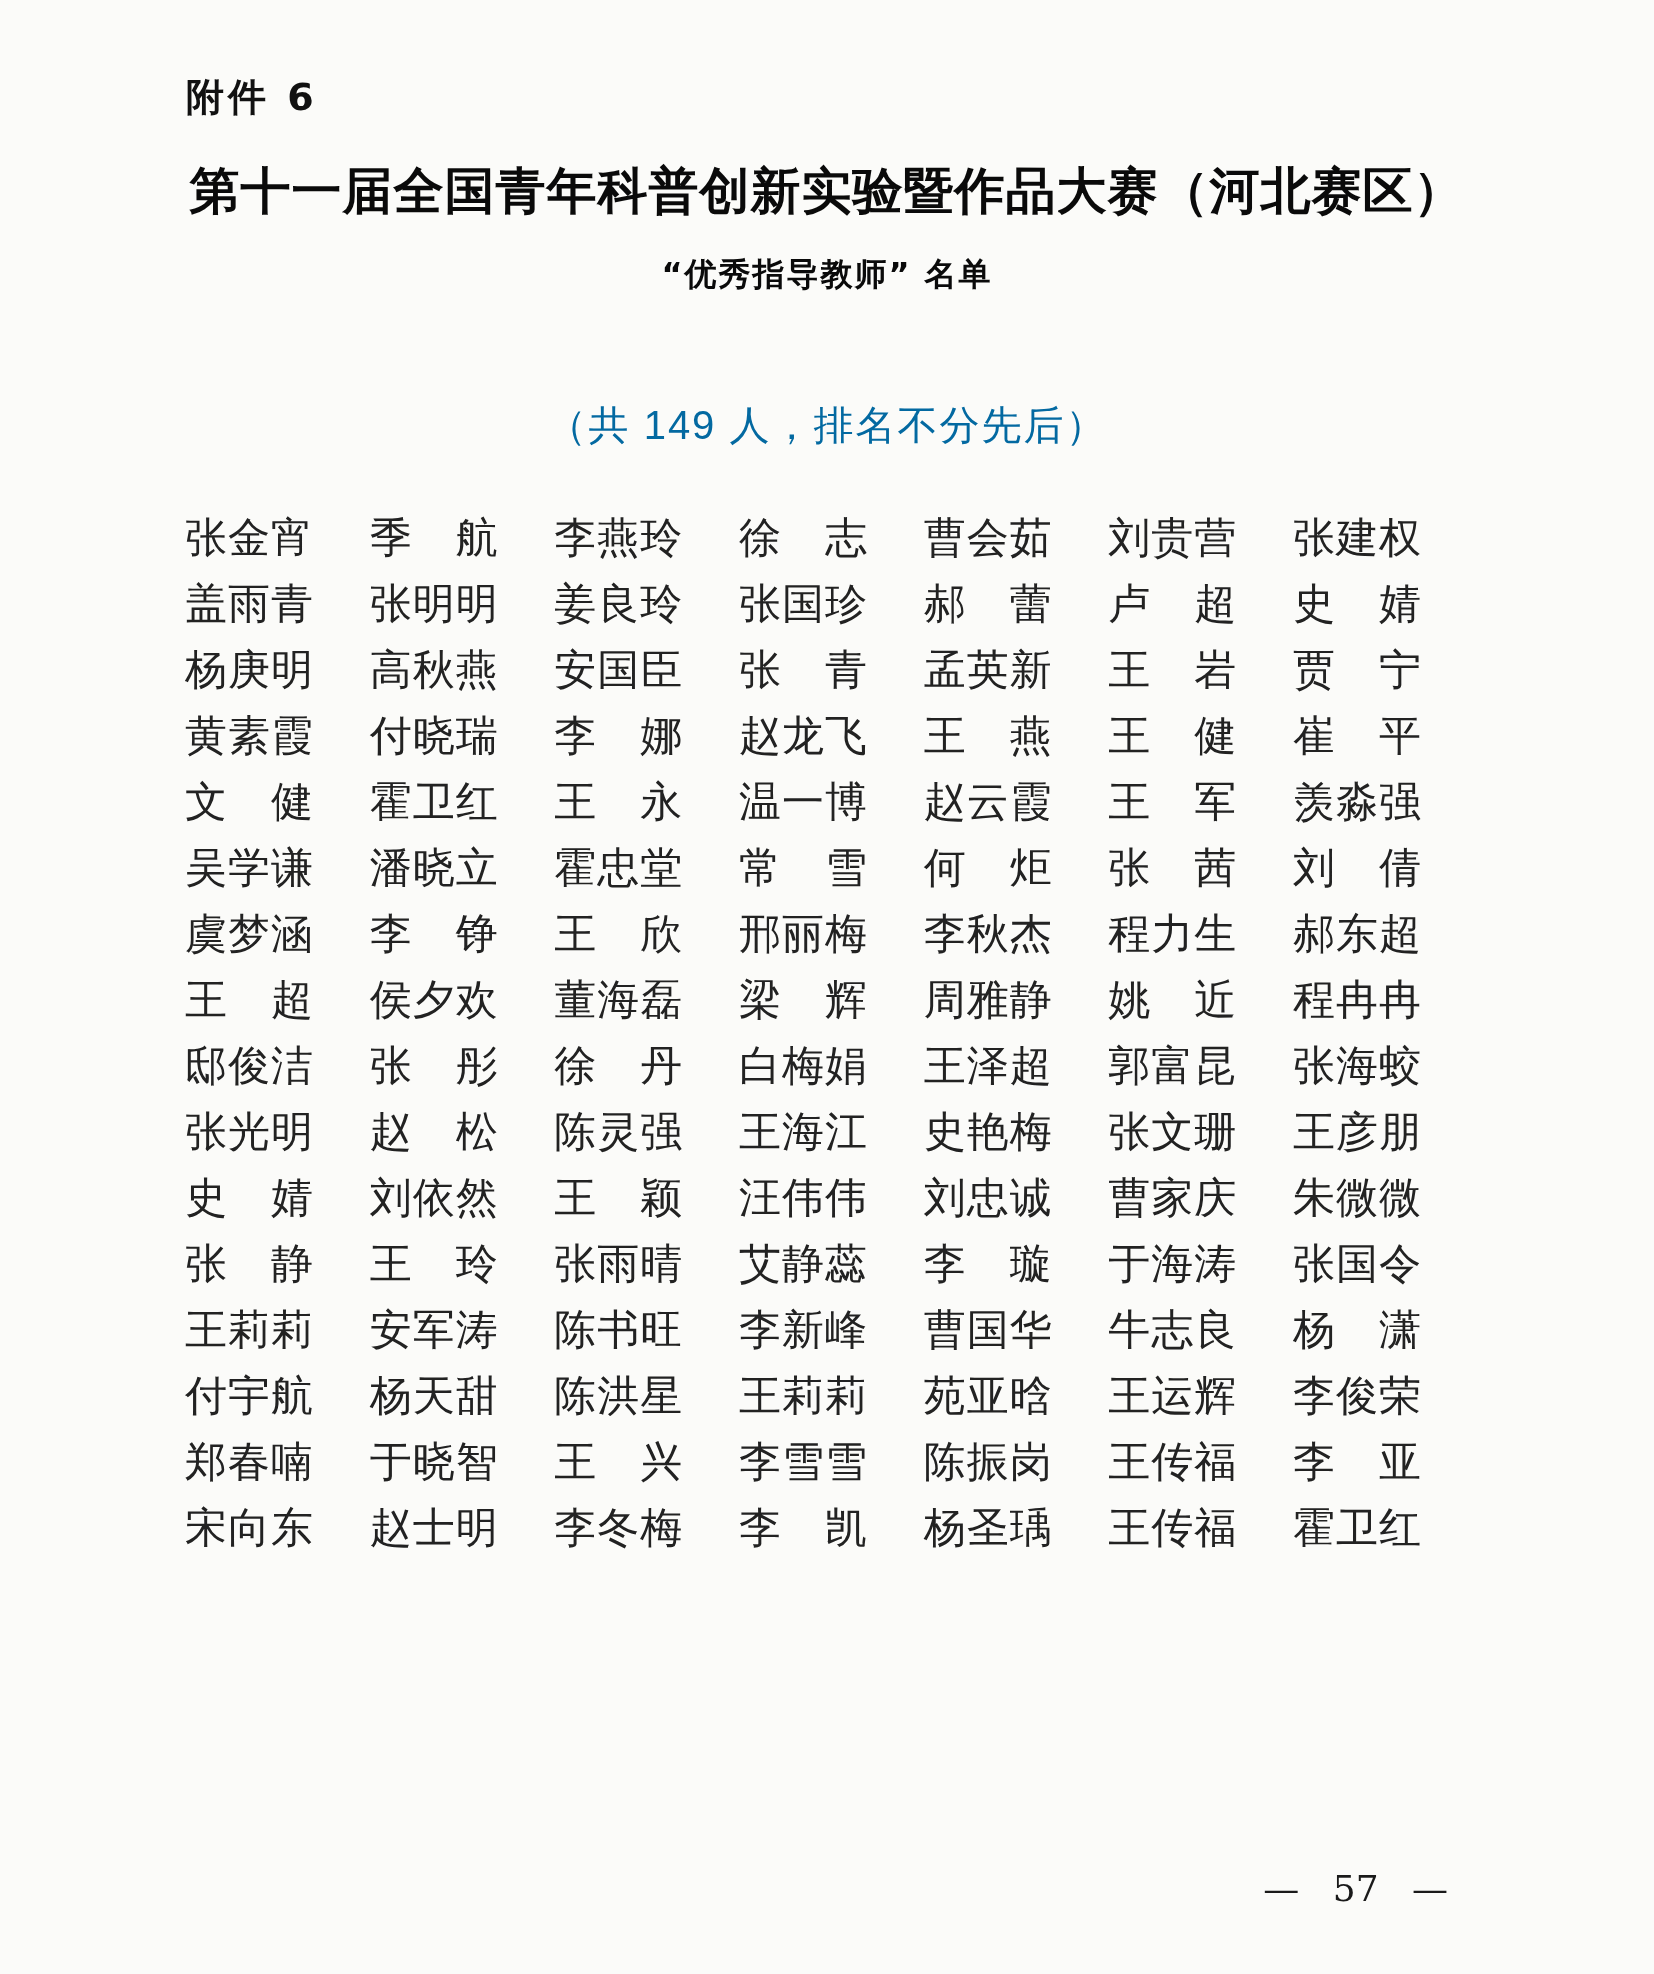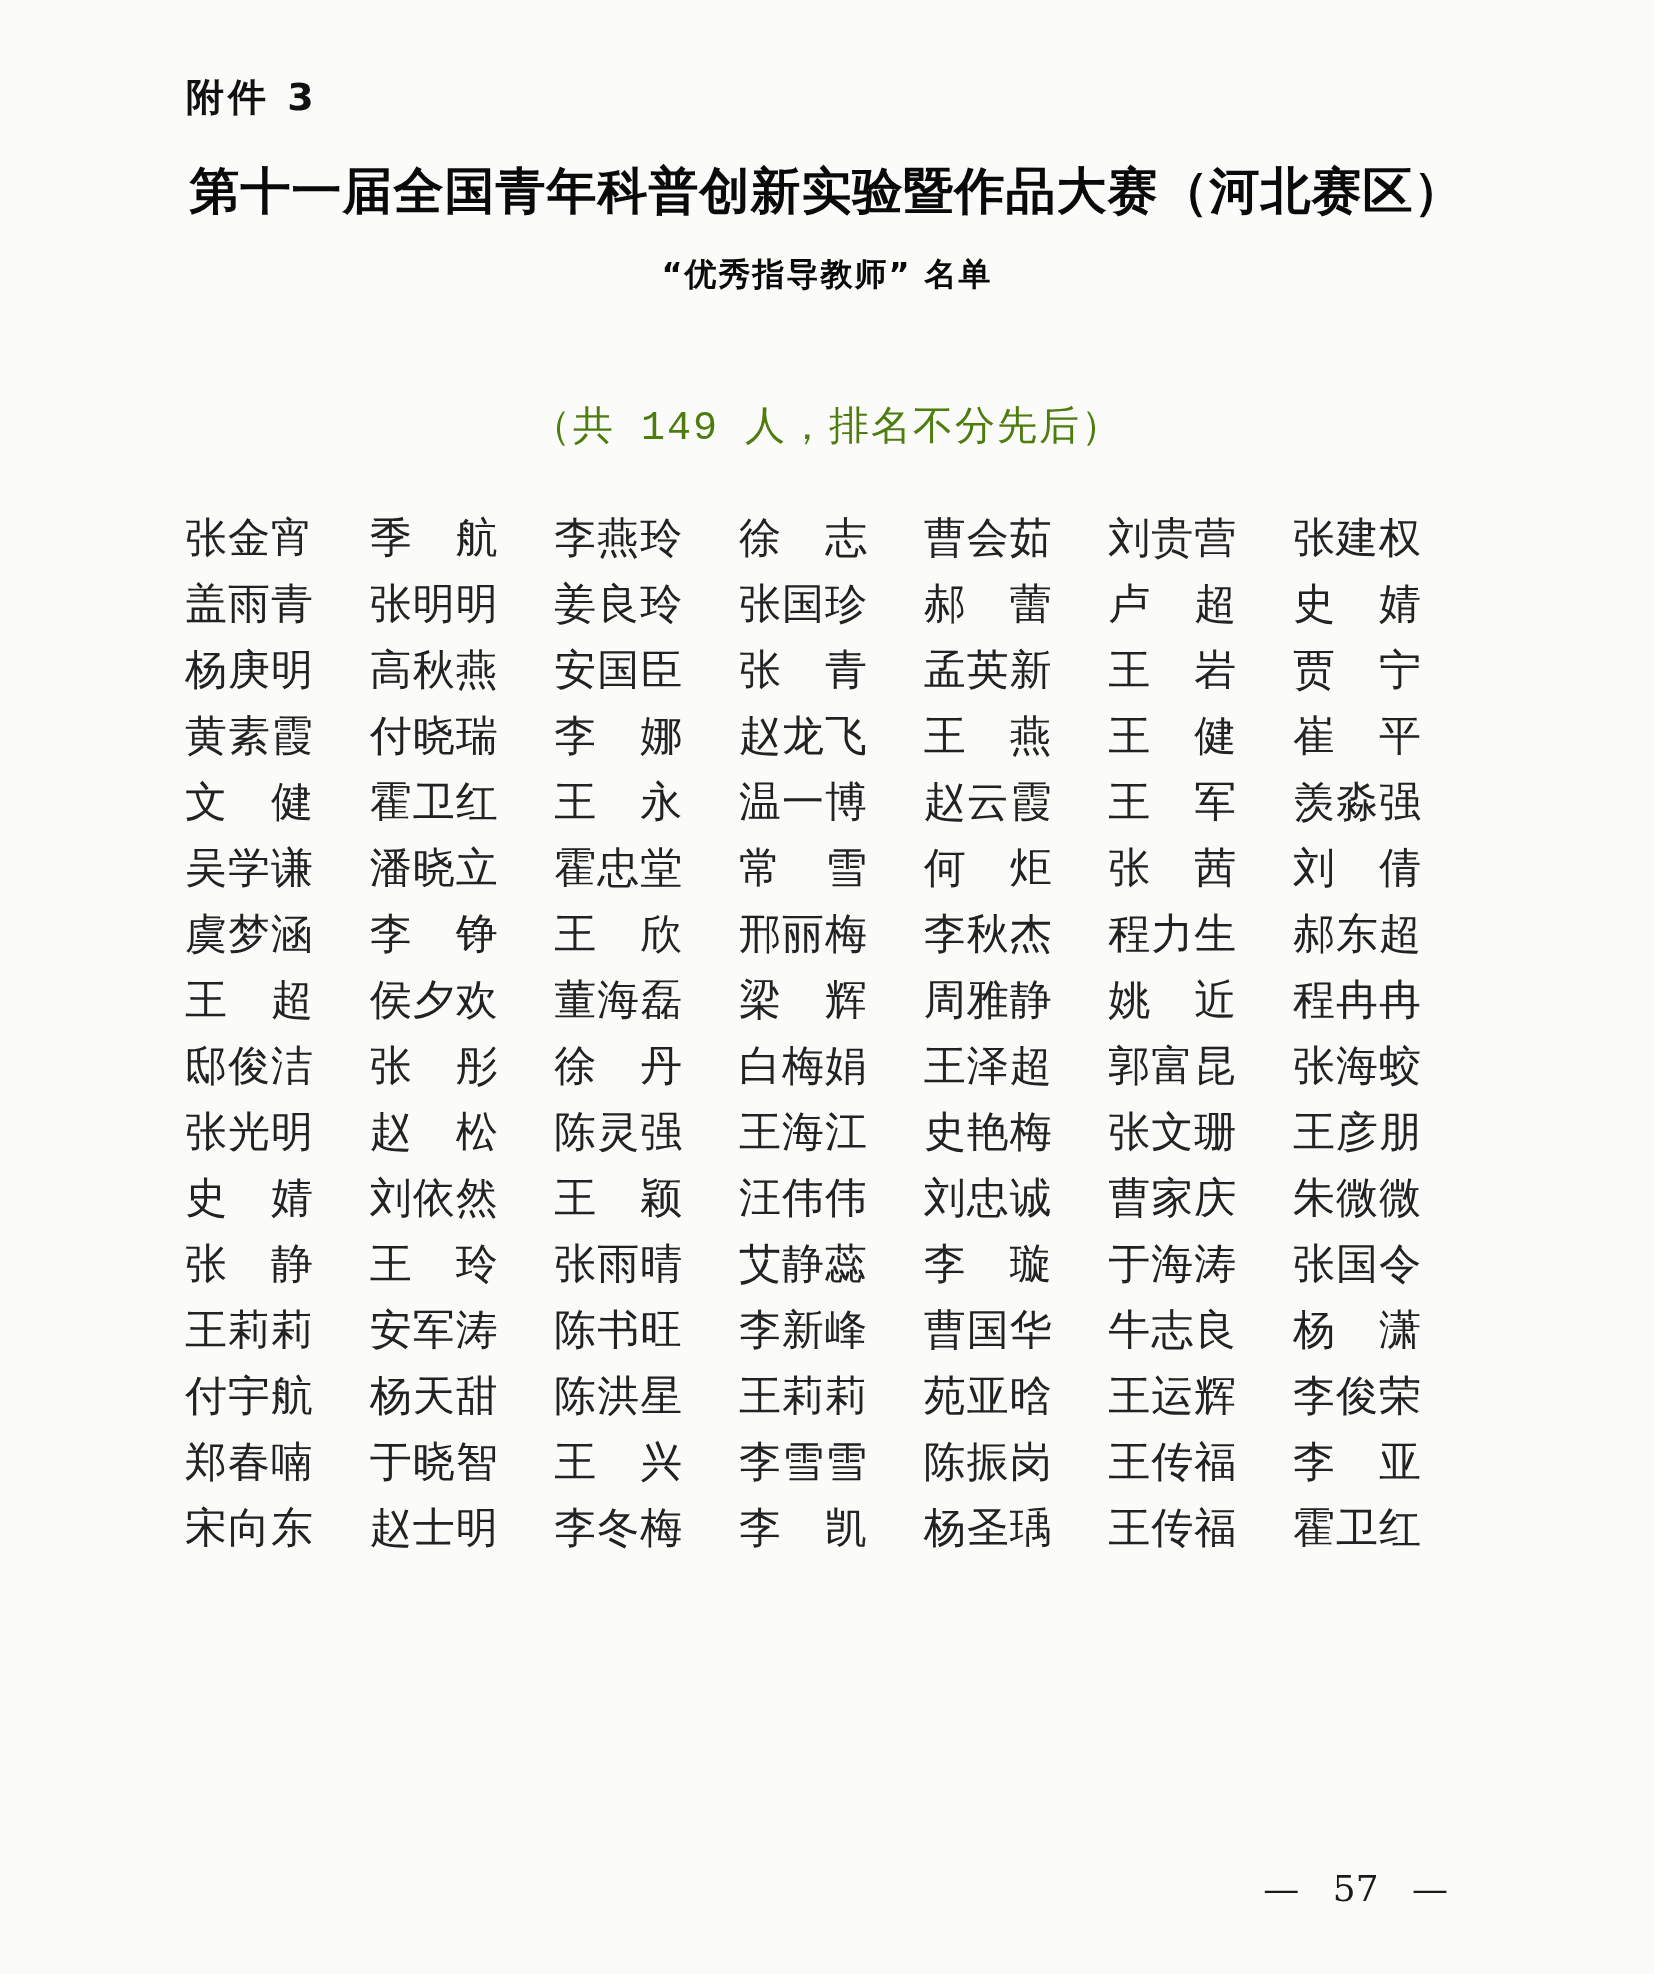--- a/index.html
+++ b/index.html
@@ -47,24 +47,24 @@
     font-size: 32px;
     letter-spacing: 2px;
     white-space: nowrap;
   }
   .subtitle {
     position: absolute;
     left: 0;
     top: 398px;
     width: 100%;
     text-align: center;
-    font-family: Liberation Mono, monospace;
+    font-family: Liberation Sans, sans-serif;
     font-size: 40px;
     letter-spacing: 2px;
-    color: #4d7c0f;
+    color: #0369a1;
     white-space: nowrap;
   }
   .name-grid {
     position: absolute;
     left: 185px;
     top: 505px;
     width: 1236px;
   }
   .name-row {
     display: flex;
@@ -93,21 +93,21 @@
     color: #1a1a1a;
     word-spacing: 22px;
     white-space: nowrap;
   }
 </style>
 </head>
 <body>
 
 <div class="page">
 
-  <div class="attachment-label">附件 3</div>
+  <div class="attachment-label">附件 6</div>
 
   <div class="title-block">
     <div class="title-line1">第十一届全国青年科普创新实验暨作品大赛（河北赛区）</div>
     <div class="title-line2">“优秀指导教师” 名单</div>
   </div>
 
   <div class="subtitle">（共 149 人，排名不分先后）</div>
 
   <div class="name-grid">
       <div class="name-row">

